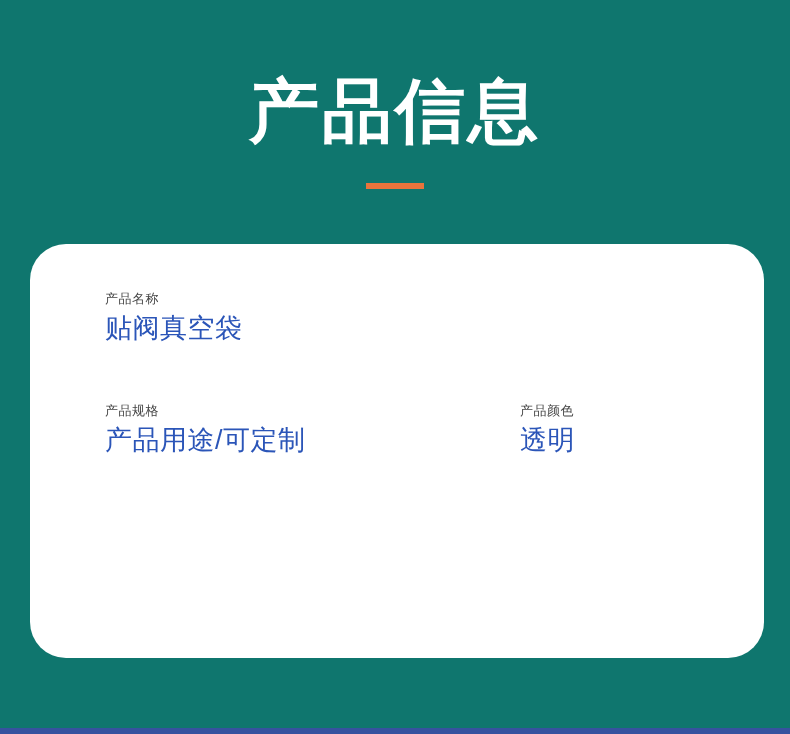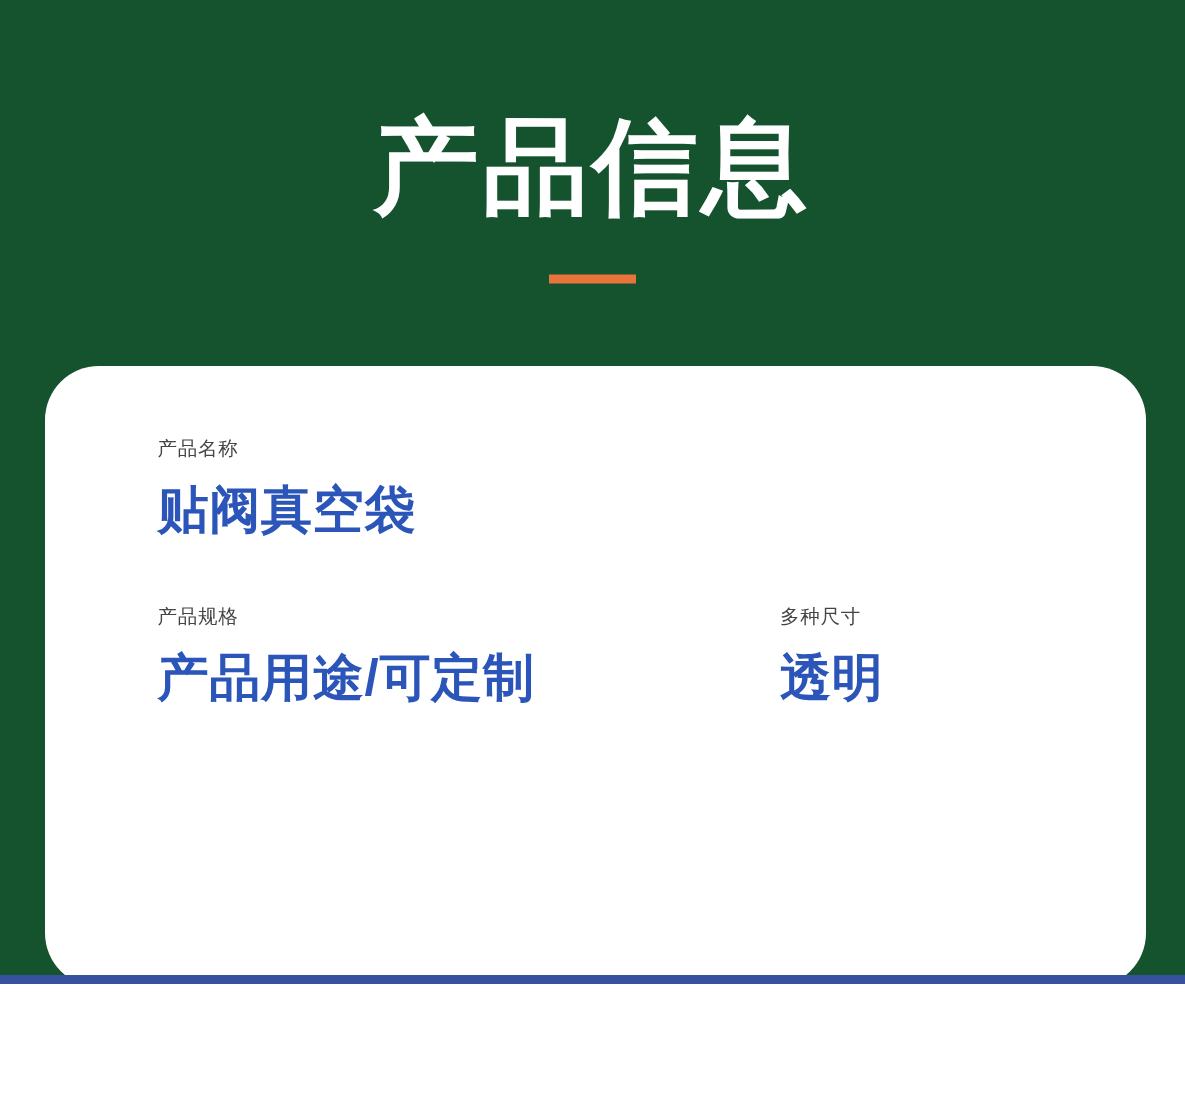--- a/index.html
+++ b/index.html
@@ -9,22 +9,22 @@
   body {
     width: 790px;
     height: 734px;
     overflow: hidden;
     font-family: "Liberation Sans", "DejaVu Sans", sans-serif;
   }
 
   .page {
     position: relative;
     width: 790px;
-    height: 656px;
-    background: #14532d;
+    height: 734px;
+    background: #0f766e;
     box-sizing: border-box;
   }
 
   
   .bottom-band {
     position: absolute;
     left: 0;
     right: 0;
     bottom: 0;
     height: 6px;
@@ -99,25 +99,24 @@
   .spec-label {
     font-size: 13px;
     line-height: 26px;
     color: #454545;
     font-weight: 400;
     letter-spacing: 0.5px;
     white-space: nowrap;
   }
 
   .spec-value {
-    margin-top: 12px;
-    font-size: 34px;
+    font-size: 27px;
     line-height: 32px;
     color: #2b55b8;
-    font-weight: 700;
+    font-weight: 400;
     letter-spacing: 0.5px;
     white-space: nowrap;
   }
 
   .spec-cell.empty .spec-label,
   .spec-cell.empty .spec-value {
     visibility: hidden;
   }
 </style>
 </head>
@@ -139,21 +138,21 @@
           <div class="spec-value">贴阀真空袋</div>
         </div>
       </div>
 
       <div class="spec-row">
         <div class="spec-cell">
           <div class="spec-label">产品规格</div>
           <div class="spec-value">产品用途/可定制</div>
         </div>
         <div class="spec-cell right">
-          <div class="spec-label">多种尺寸</div>
+          <div class="spec-label">产品颜色</div>
           <div class="spec-value">透明</div>
         </div>
       </div>
 
 
     </div>
   </div>
 
   <div class="bottom-band"></div>
 </div>

